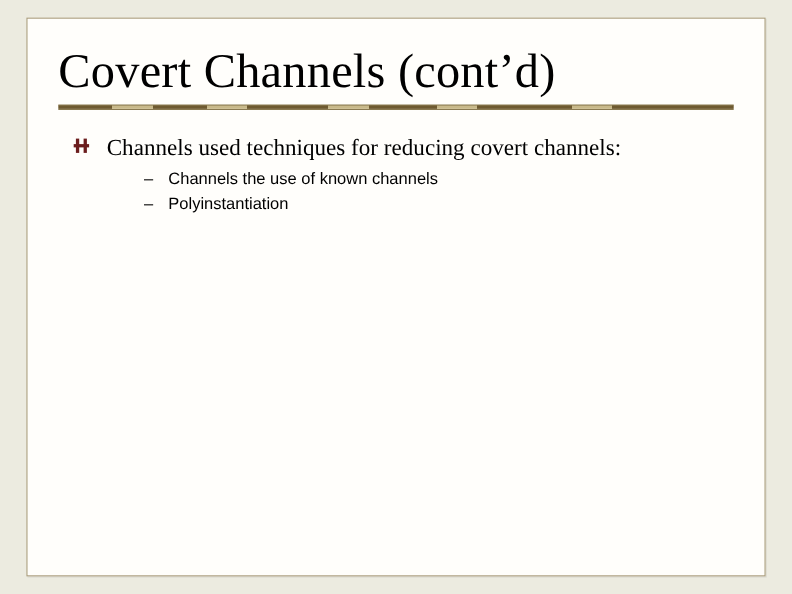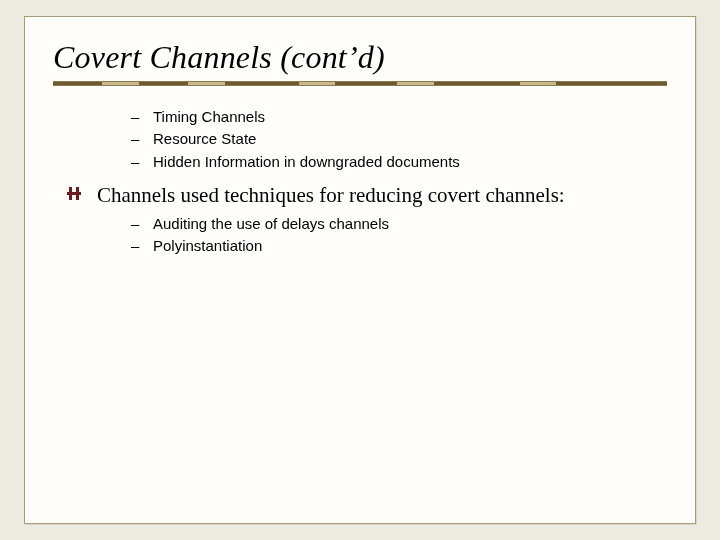--- a/index.html
+++ b/index.html
@@ -15,22 +15,21 @@
     position:absolute;
     left:24px;top:16px;
     width:672px;height:508px;
     background:#fffefb;
     border:1px solid #a89b7a;
     box-shadow:1px 1px 0 rgba(0,0,0,0.08);
     box-sizing:border-box;
     padding:16px 28px 20px 28px;
   }
   .title{
-    font-size:32px;
-    font-style:italic;
+    font-size:44px;
     margin:6px 0 2px 0;
     font-weight:400;
     letter-spacing:0.2px;
   }
   .rule-wrap{margin:6px 0 22px 0}
   .rule{
     height:3px;width:100%;
     background:linear-gradient(to right,
       #6e5a30 0 8%, #c8b98a 8% 14%, #6e5a30 14% 22%,
       #c8b98a 22% 28%, #6e5a30 28% 40%, #c8b98a 40% 46%,
@@ -61,35 +60,30 @@
 
 <div class="card">
 
   <div class="title">Covert Channels (cont’d)</div>
 
   <div class="rule-wrap">
     <div class="rule"></div>
   </div>
 
   <div class="block">
-    <ul class="lvl2">
-      <li><span>Timing Channels</span></li>
-      <li><span>Resource State</span></li>
-      <li><span>Hidden Information in downgraded documents</span></li>
-    </ul>
   </div>
 
   <div class="block">
     <div class="lvl1">
       <span class="bullet">
         <span class="h"></span>
           <span class="v1"></span>
           <span class="v2"></span>
       </span>
       <span>Channels used techniques for reducing covert channels:</span>
     </div>
     <ul class="lvl2">
-      <li><span>Auditing the use of delays channels</span></li>
+      <li><span>Channels the use of known channels</span></li>
       <li><span>Polyinstantiation</span></li>
     </ul>
   </div>
 
 </div>
 
 </body></html>

